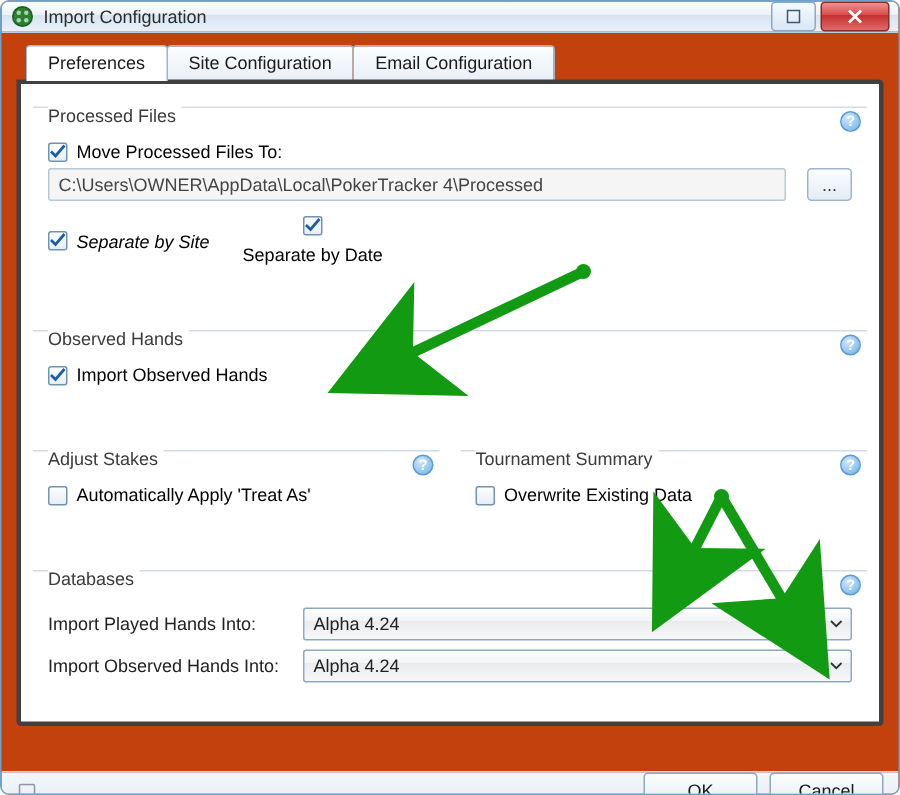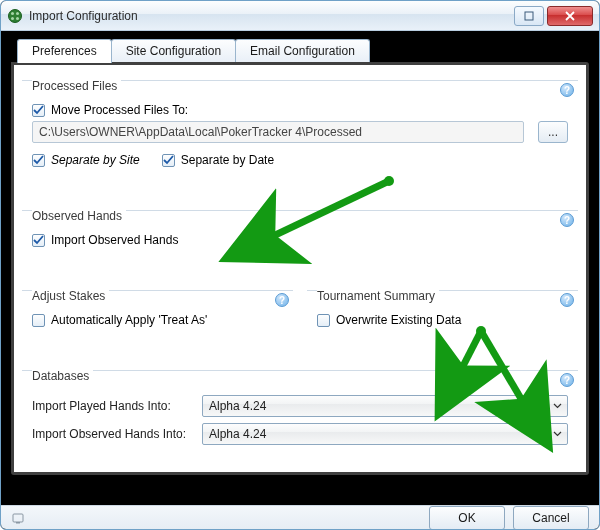--- a/index.html
+++ b/index.html
@@ -2,21 +2,21 @@
 <html><head>
 <meta charset="utf-8">
 <style>
   * { box-sizing: border-box; font-family: "Segoe UI", Tahoma, sans-serif; font-size: 12px; }
   body { margin: 0; padding: 0; background: #fff; }
   .window {
     width: 600px; height: 530px;
     border: 1px solid #6fa1c7;
     border-radius: 6px;
     overflow: hidden;
-    background: #000000;
+    background: #c2410c;
     display: flex; flex-direction: column;
     position: relative;
   }
   .titlebar {
     height: 30px;
     background: linear-gradient(to bottom, #fdfefe 0%, #eaf1f8 45%, #d7e4f0 46%, #e9f1f9 100%);
     border-bottom: 1px solid #b9cde0;
     display: flex; align-items: center;
     padding: 0 6px;
   }
@@ -241,21 +241,21 @@
 
         <div class="row" style="margin-top:10px; gap:22px;">
           <span style="display:flex;align-items:center;gap:6px;font-style:italic;">
             <span class="checkbox checked">
               <svg width="11" height="11" viewBox="0 0 11 11">
                   <path d="M1 5 L4 8 L10 1" stroke="#1e5aa8" stroke-width="1.8" fill="none"></path>
                 </svg>
             </span>
             <span>Separate by Site</span>
           </span>
-          <span style="display:flex;align-items:center;gap:6px;">
+          <span style="display:flex;align-items:center;gap:6px;flex-direction:column;">
             <span class="checkbox checked">
               <svg width="11" height="11" viewBox="0 0 11 11">
                   <path d="M1 5 L4 8 L10 1" stroke="#1e5aa8" stroke-width="1.8" fill="none"></path>
                 </svg>
             </span>
             <span>Separate by Date</span>
           </span>
         </div>
       </div>
 

